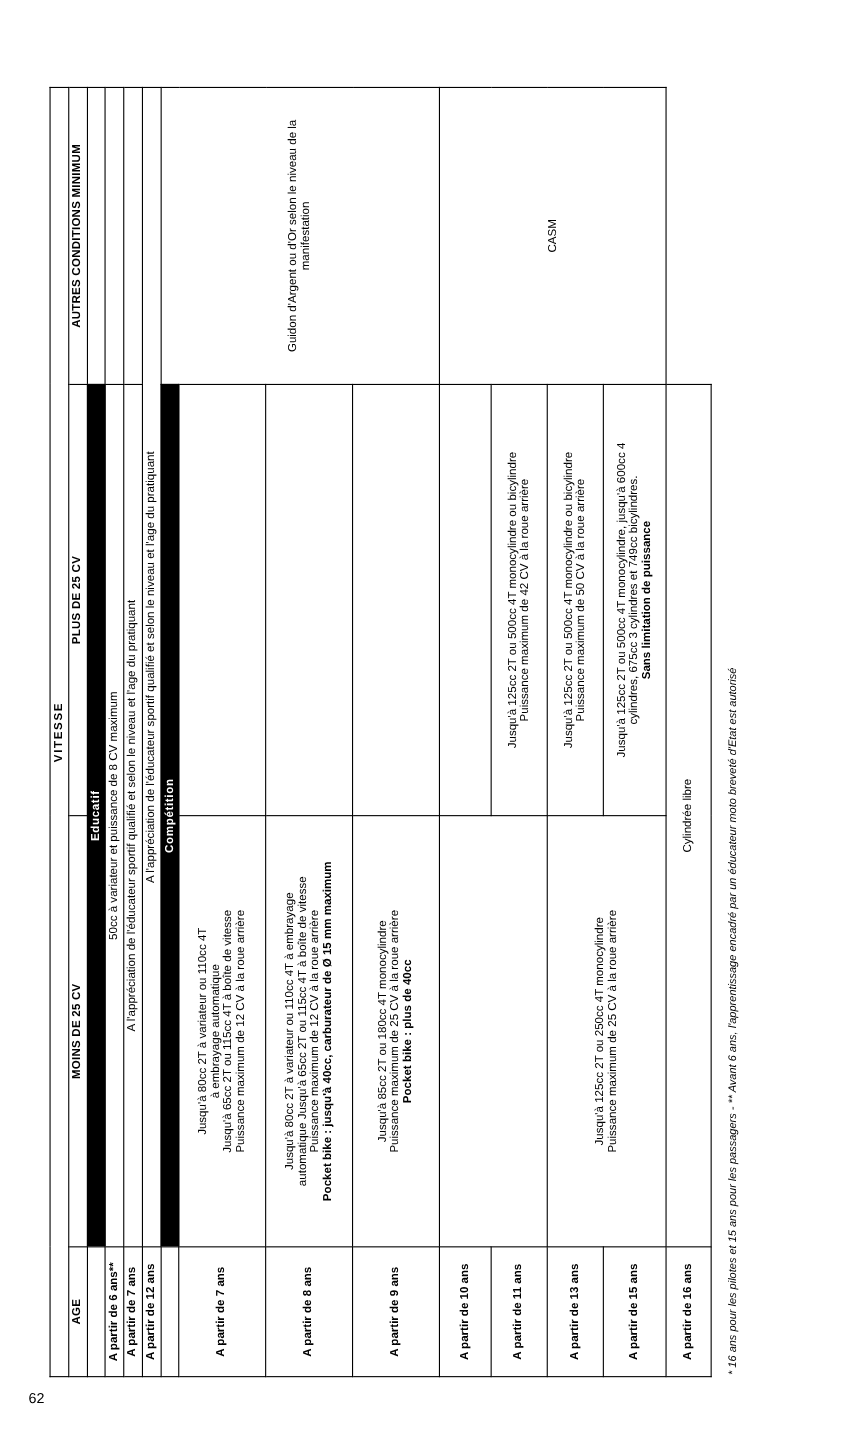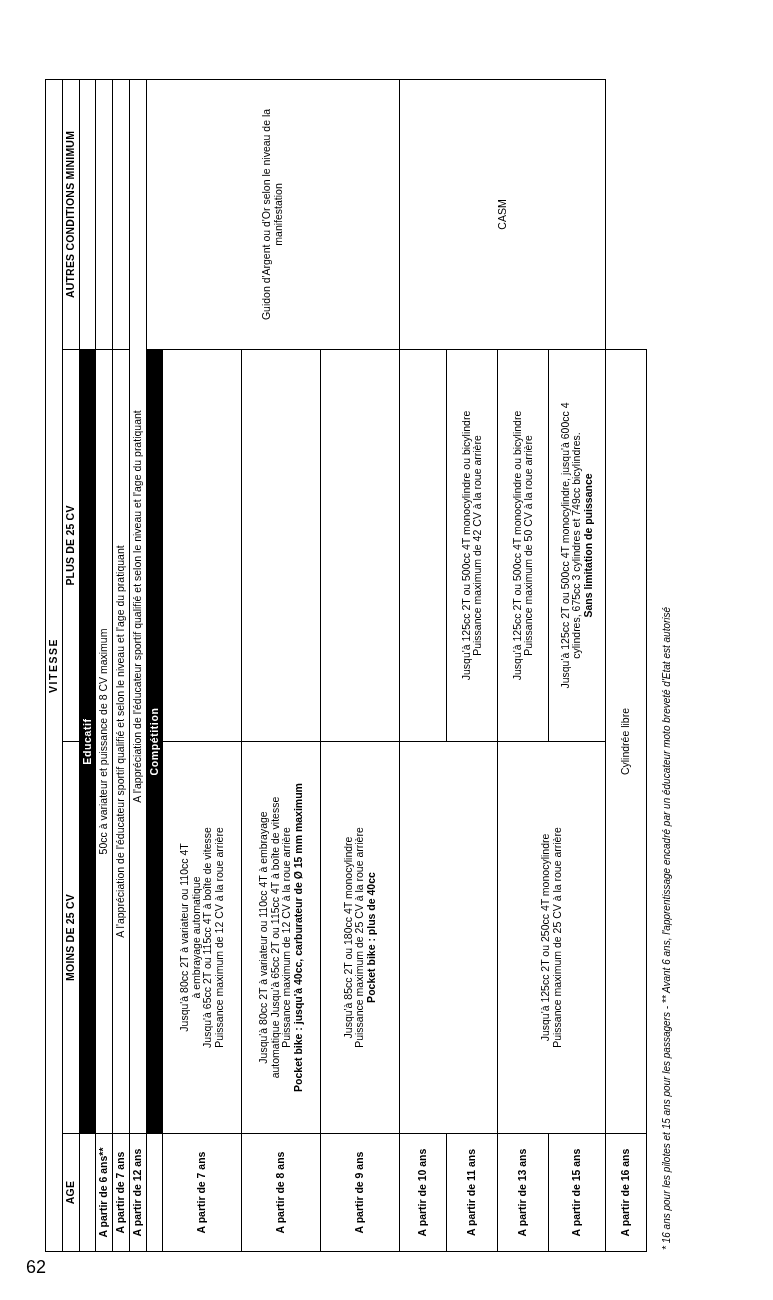--- a/index.html
+++ b/index.html
@@ -33,21 +33,21 @@
     left: 50%;
     top: 50%;
     transform: translate(-50%, -50%) rotate(-90deg);
     transform-origin: 50% 50%;
   }
 
   #page-number {
     position: absolute;
     left: 26px;
     bottom: 22px;
-    font-size: 18px;
+    font-size: 13px;
     color: #000;
     font-family: "Liberation Sans", sans-serif;
     text-align: center;
   }
 
   .doc-inner {
     position: absolute;
     left: 0;
     top: 0;
     width: 1240px;

